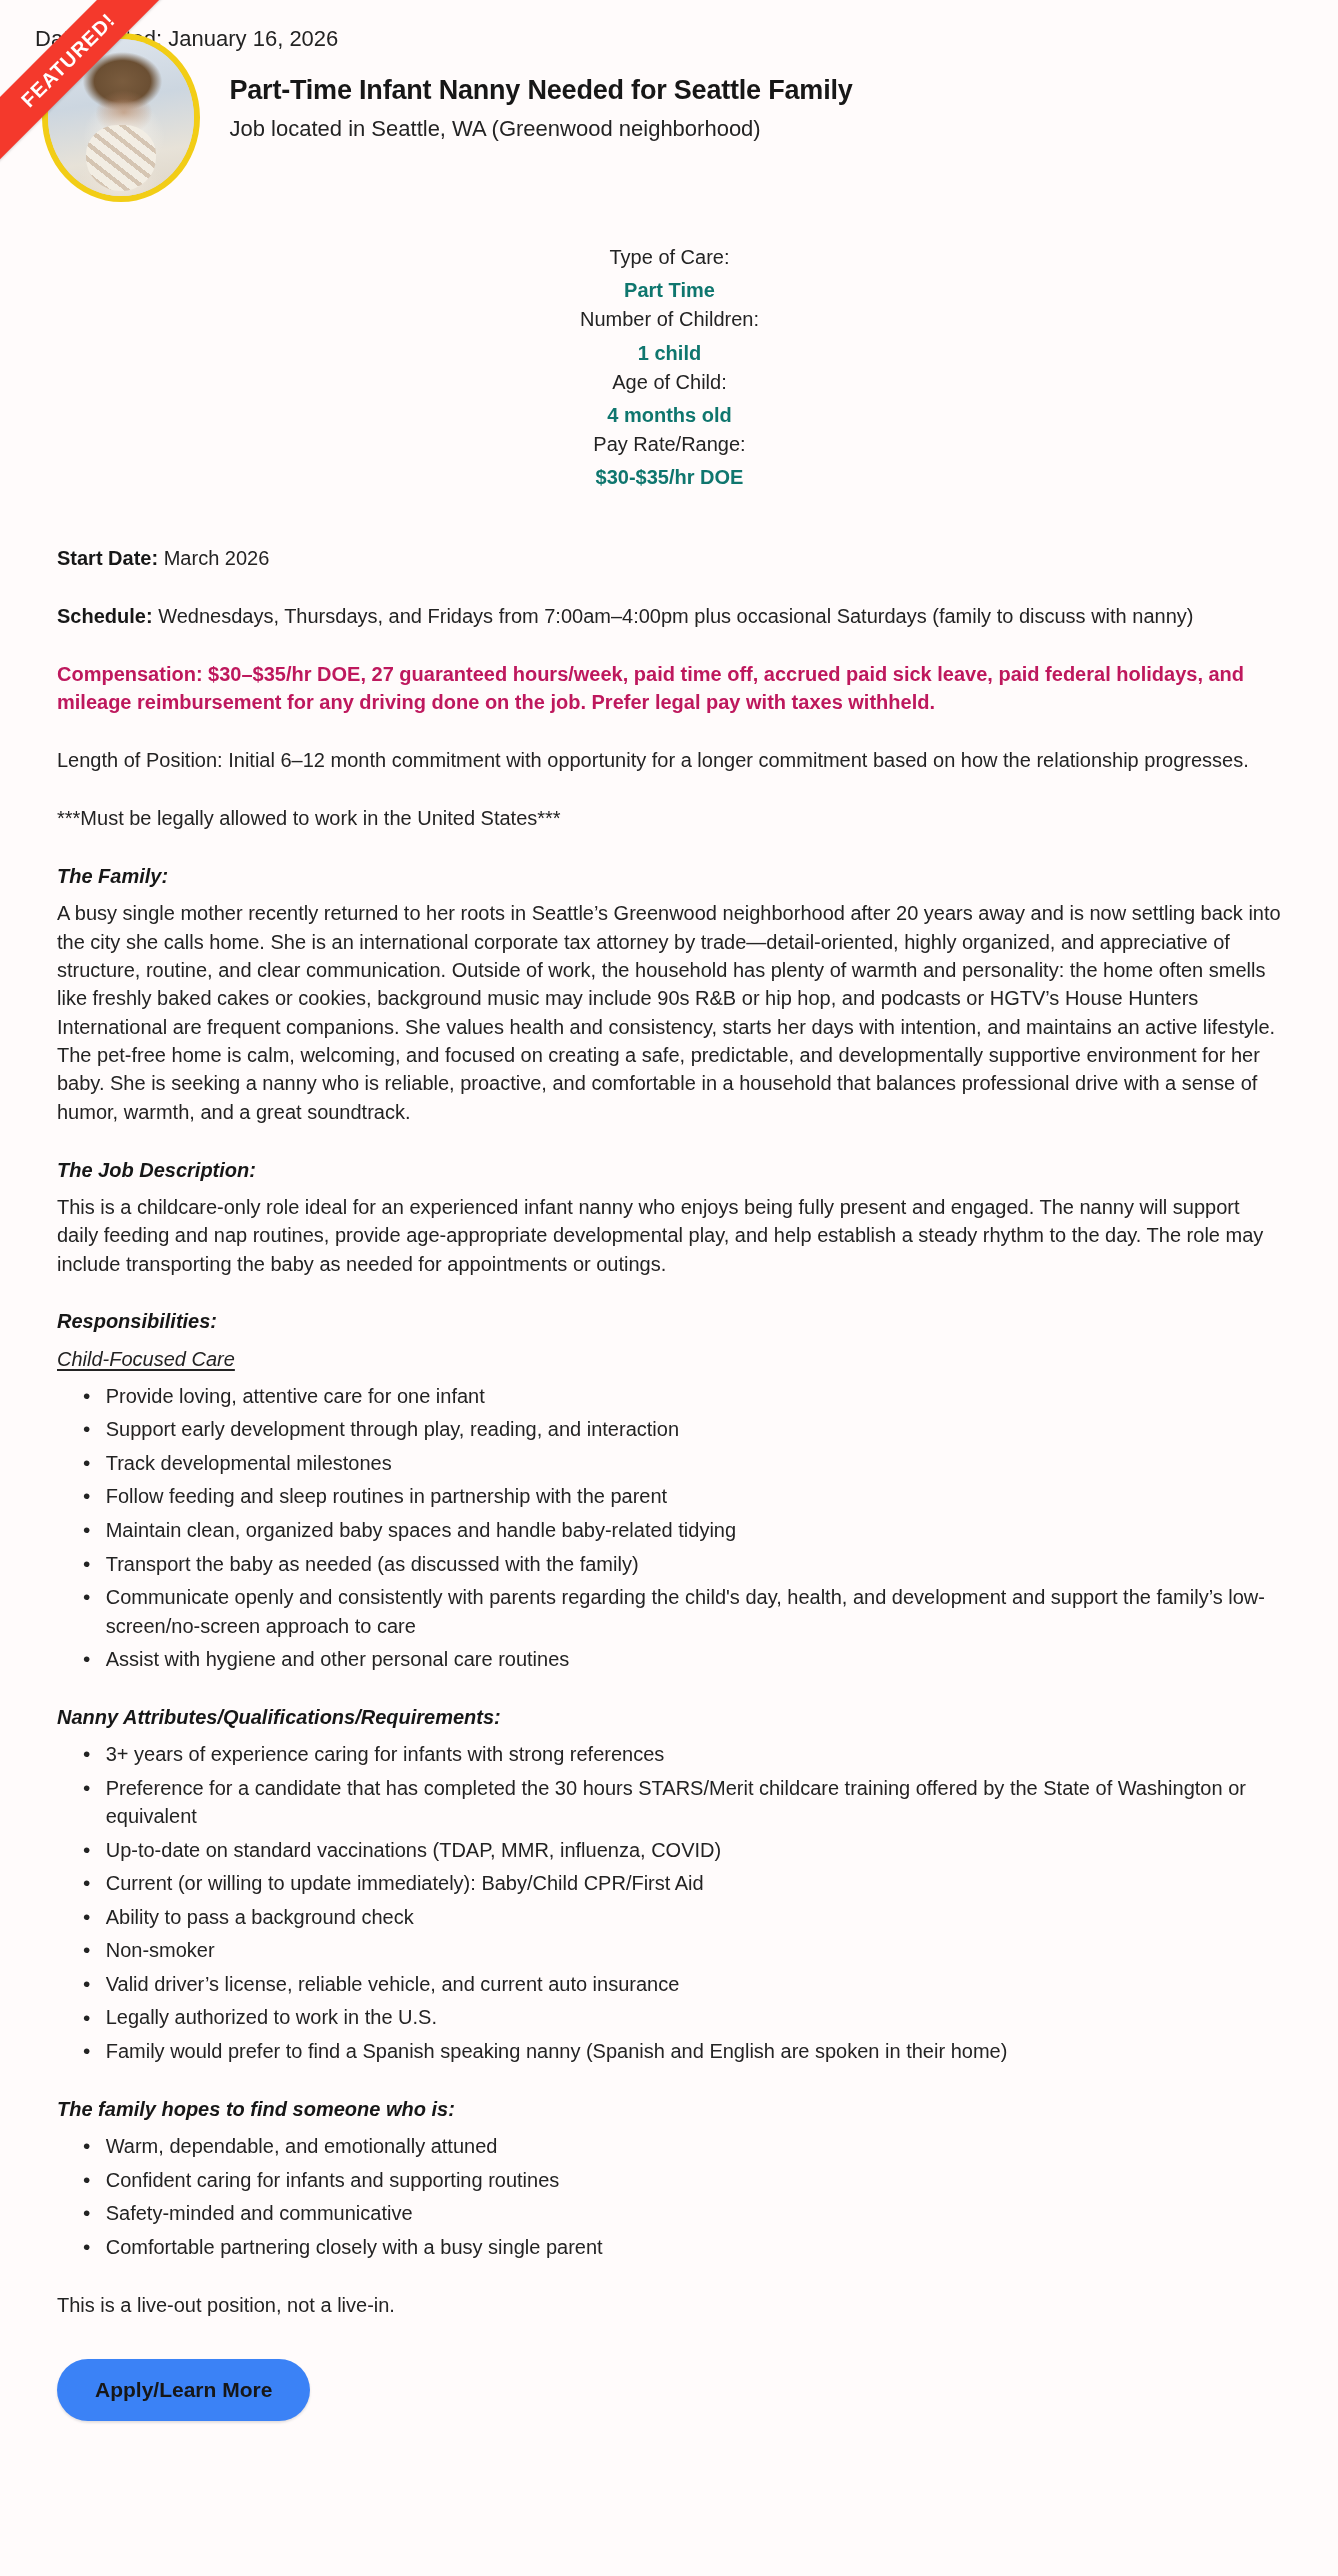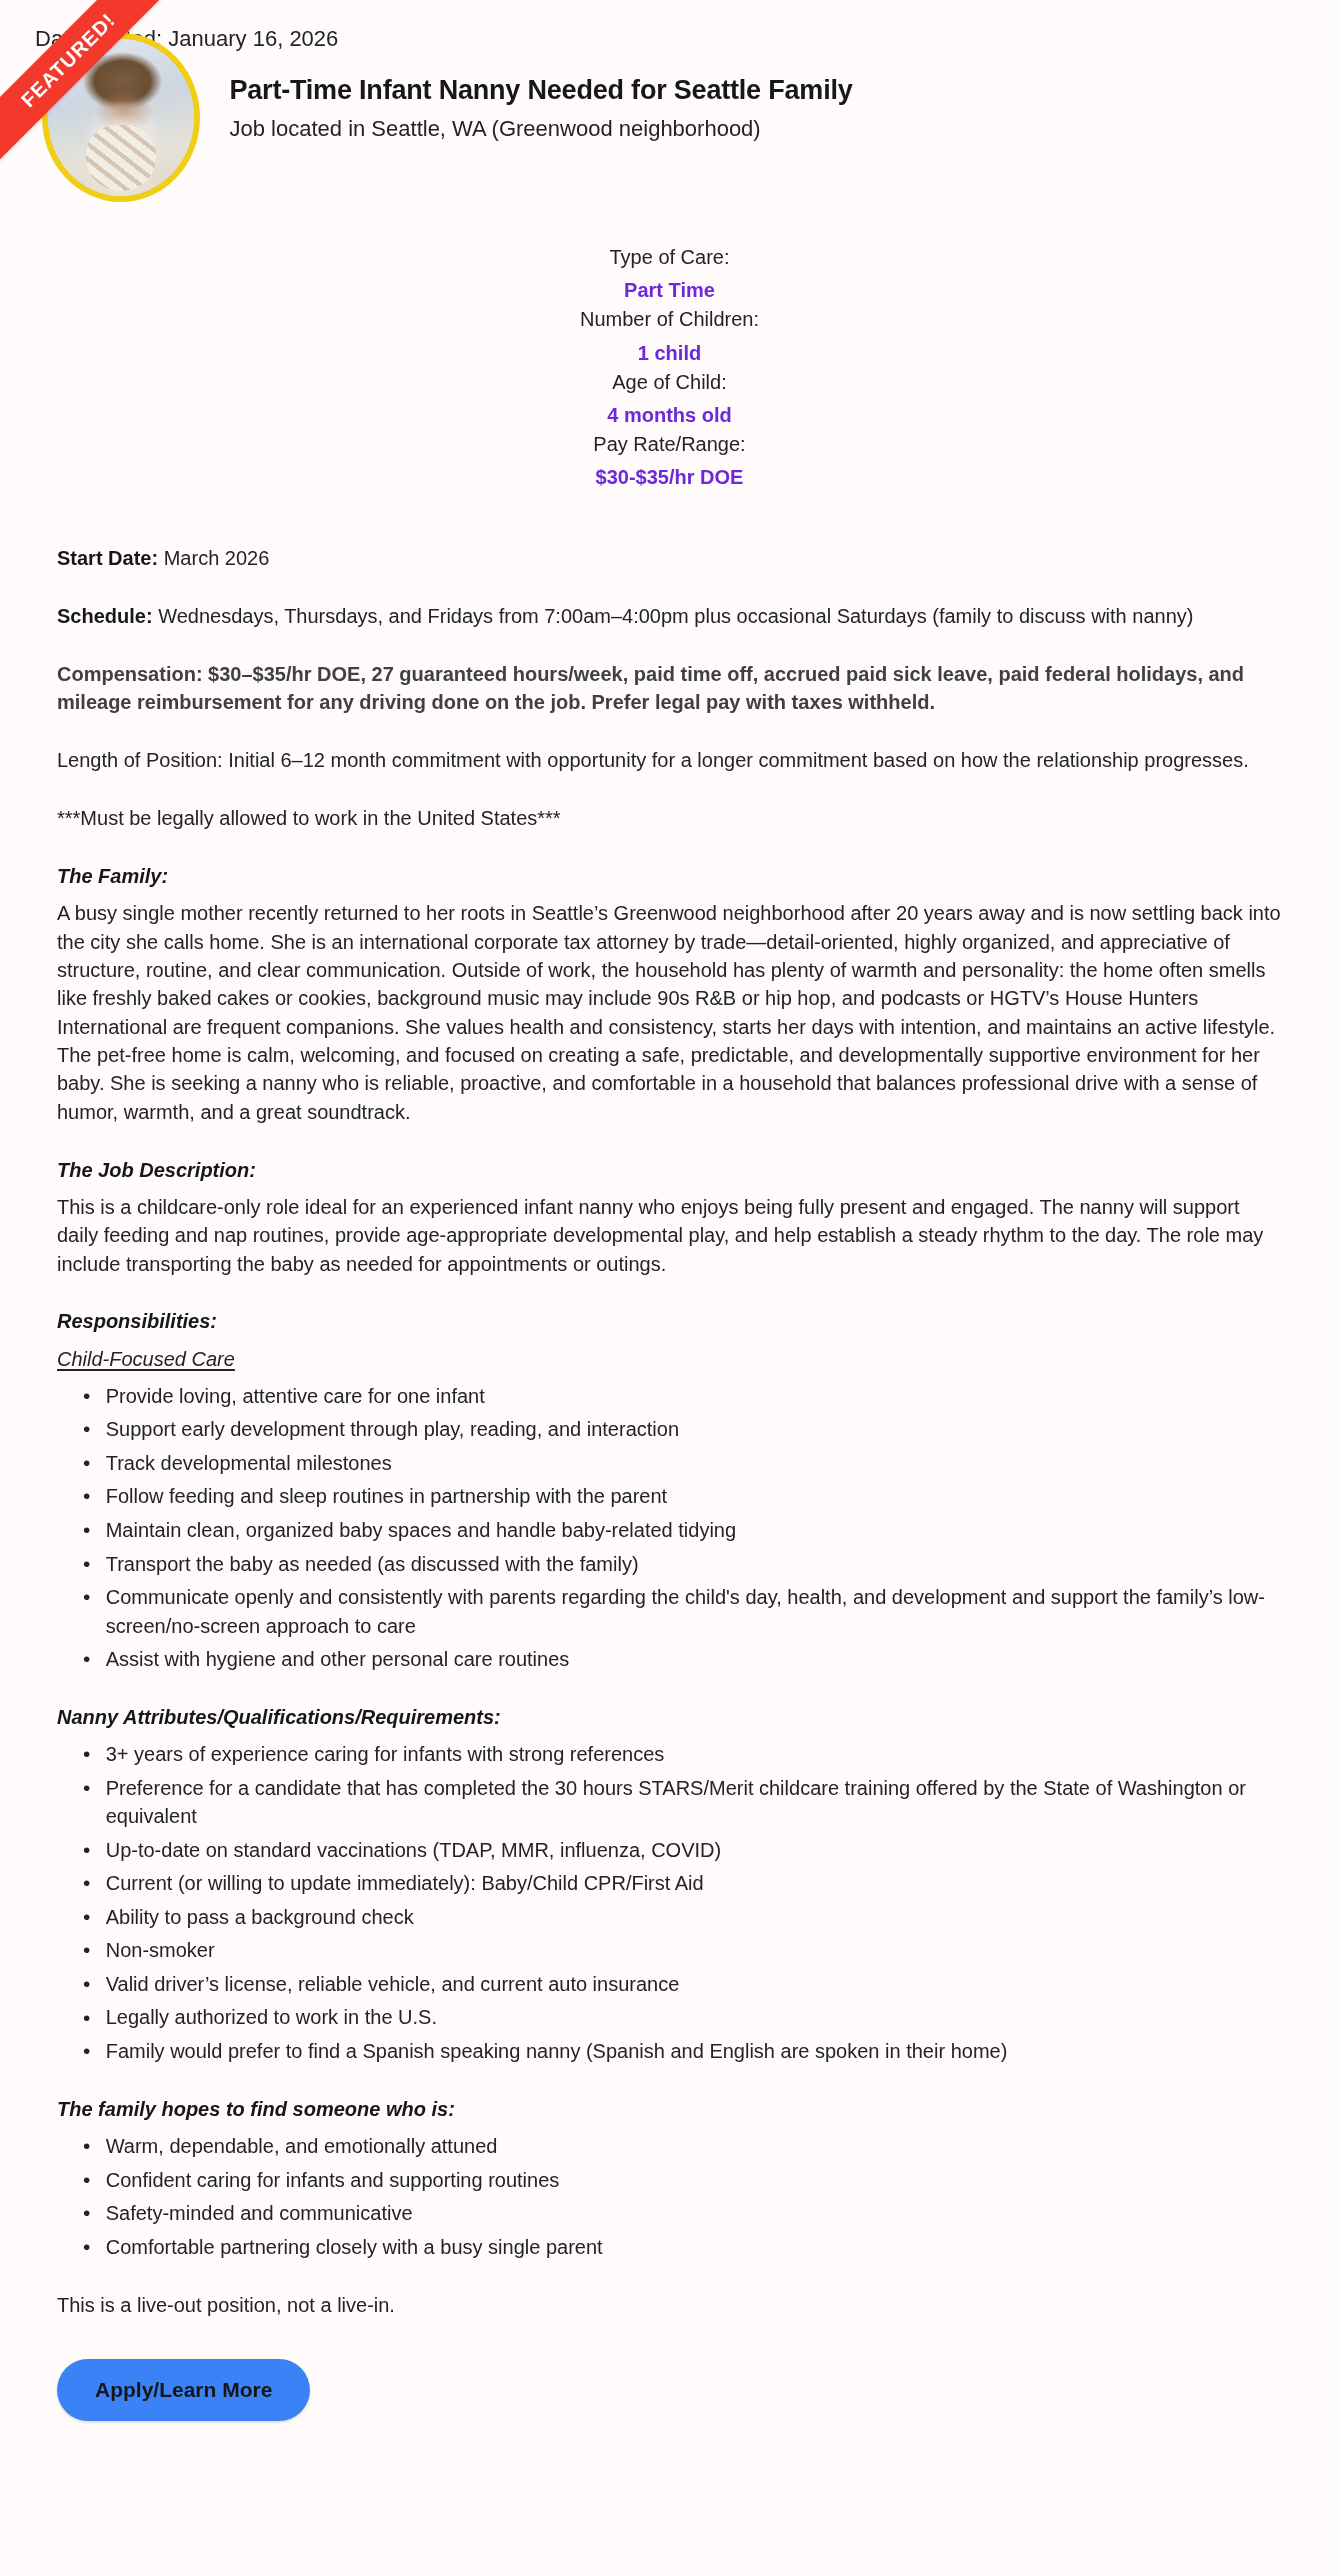--- a/index.html
+++ b/index.html
@@ -126,37 +126,37 @@
   }
   .info-label {
     display: block;
     font-size: 20px;
     color: #232323;
     font-weight: 400;
   }
   .info-value {
     display: block;
     font-size: 20px;
-    color: #6d28d9;
+    color: #0f766e;
     font-weight: 700;
     margin-top: 4.3px;
   }
 
   
   .content {
     padding: 52px 57px 0 57px;
     font-size: 20px;
     line-height: 1.42;
     color: #232323;
   }
   .content p { margin: 0 0 29.5px 0; }
   .content p.tight { margin-bottom: 8.7px; font-style: italic; }
   .content p.gap-lg { margin-bottom: 35px; }
   .b { font-weight: 700; color: #171717; }
-  .bold-para { font-weight: 700; color: #404040; }
+  .bold-para { font-weight: 700; color: #be185d; }
   .u { text-decoration: underline; text-underline-offset: 2.6px; }
 
   ul.bullets {
     margin: 0 0 29.5px 0;
     padding-left: 47px;
     list-style: none;
   }
   ul.bullets li {
     position: relative;
     margin-bottom: 5.2px;

